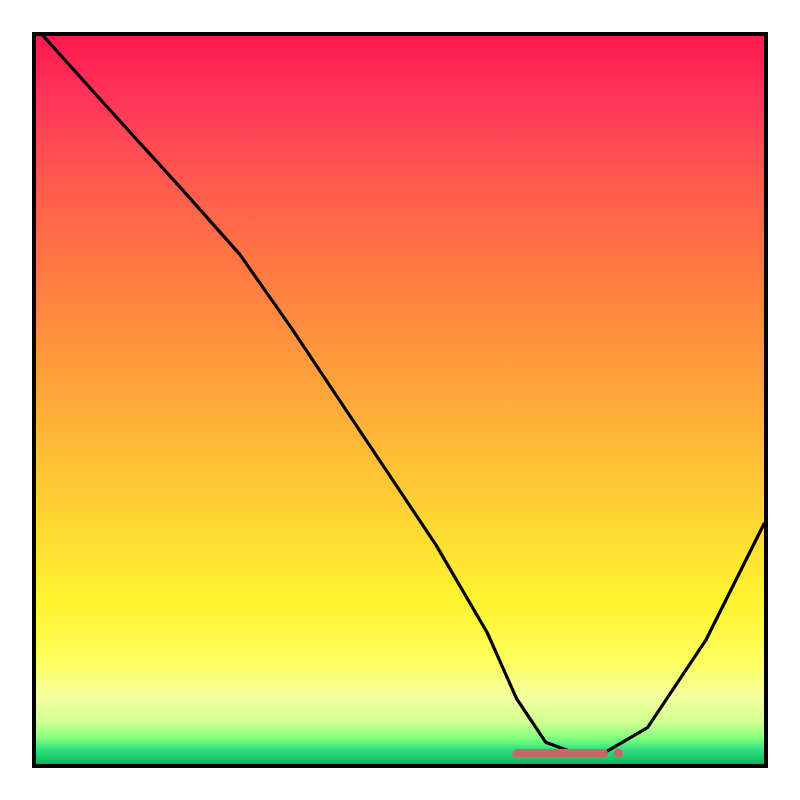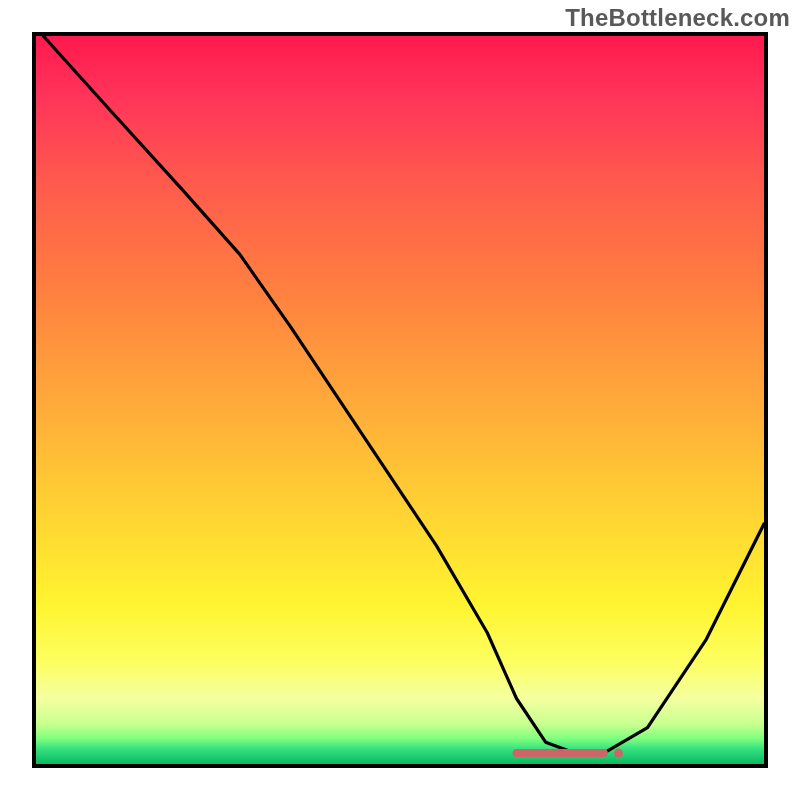--- a/index.html
+++ b/index.html
@@ -74,21 +74,20 @@
     stroke-linecap: round;
   }
   .minimum-dot {
     fill: #cc6666;
   }
 </style>
 </head>
 <body>
 
 <div class="stage">
-  <div class="watermark">TheBottleneck.com</div>
 
   <div class="plot">
     <div class="gradient"></div>
 
     <svg class="curve-svg" viewBox="0 0 728 728" preserveAspectRatio="none">
       <path class="series-line" d="M7.3 0.0 L72.8 72.8 L145.6 152.9 L203.8 218.4 L254.8 291.2 L327.6 400.4 L400.4 509.6 L451.4 597.0 L480.5 662.5 L509.6 706.2 L538.7 717.1 L567.8 717.1 L611.5 691.6 L669.8 604.2 L728.0 487.8"></path>
       <line class="minimum-marker" y1="717.1" y2="717.1" x1="480.5" x2="567.8"></line>
       <circle class="minimum-dot" r="4.5" cy="717.1" cx="582.4"></circle>
     </svg>
   </div>

